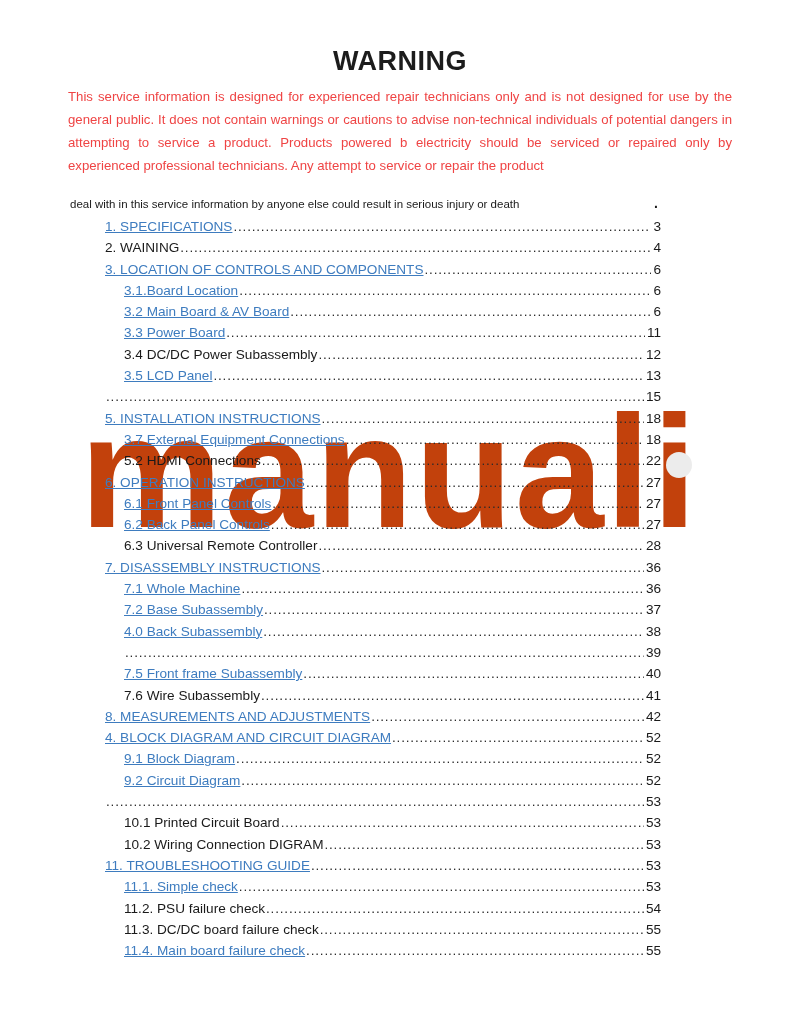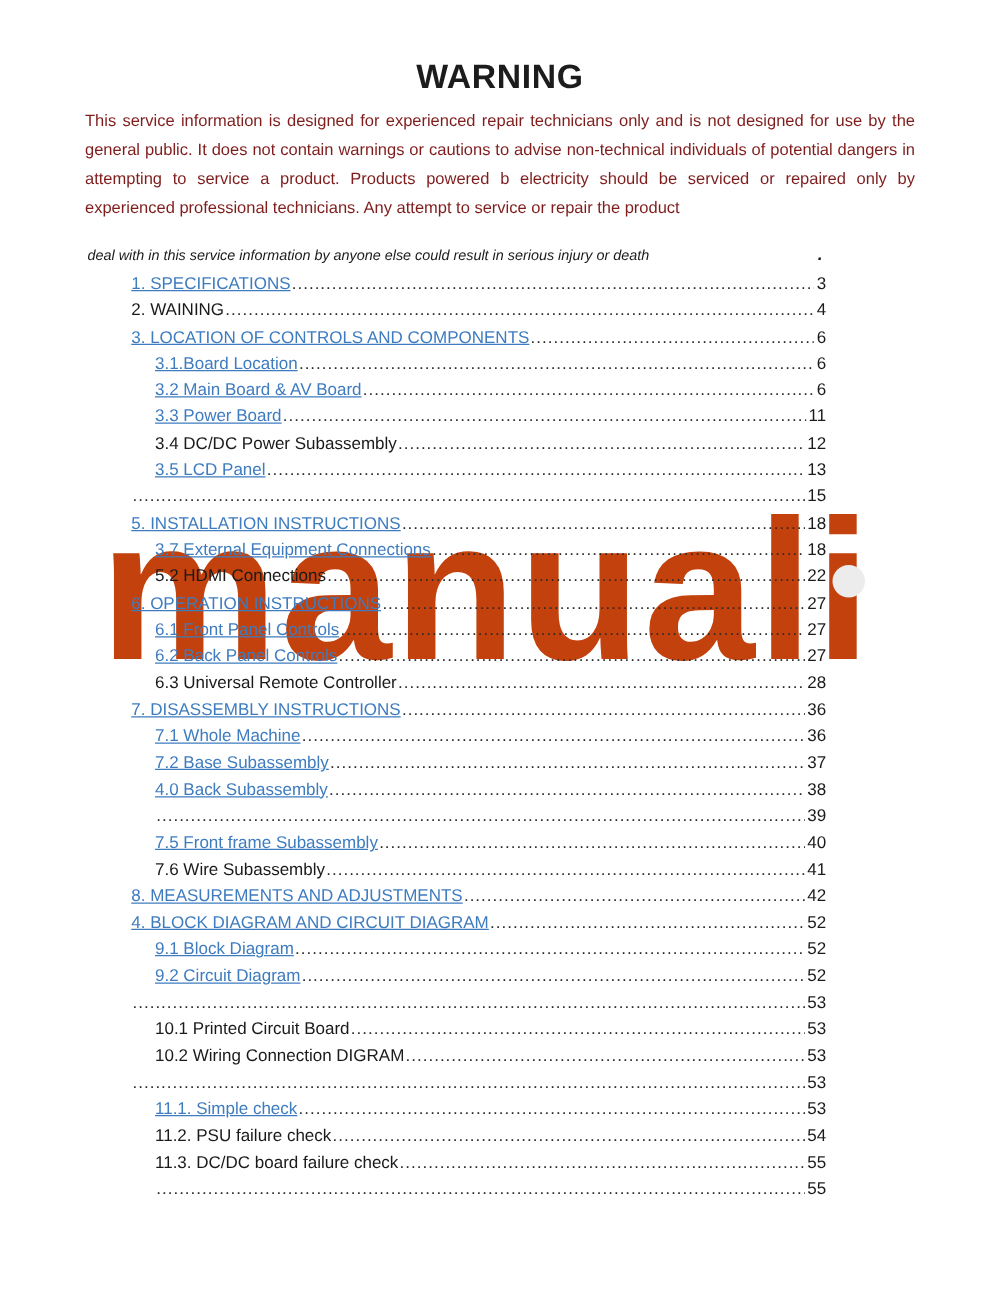--- a/index.html
+++ b/index.html
@@ -44,31 +44,30 @@
     font-weight: bold;
     letter-spacing: 0.5px;
     margin-top: 46px;
   }
   .warning-body {
     margin: 8px auto 0 auto;
     width: 664px;
     font-size: 13.2px;
     line-height: 23px;
     text-align: justify;
-    color: #7f1d1d;
+    color: #ef4444;
   }
   .warning-footnote {
     margin: 18px 0 0 70px;
     width: 588px;
     display: flex;
     justify-content: space-between;
     align-items: baseline;
     font-size: 11.5px;
     color: #1a1a1a;
-    font-style: italic;
   }
   .footnote-period { font-size: 14px; font-weight: bold; }
   .content-title {
     text-align: center;
     font-size: 29px;
     font-weight: bold;
     letter-spacing: 1px;
     margin-top: 16px;
   }
   .toc {
@@ -260,37 +259,39 @@
       <span class="toc-label">10.1 Printed Circuit Board</span>
       <span class="toc-leader">..........................................................................................................................................................................</span>
       <span class="toc-page">53</span>
     </div>
       <div class="toc-row level-2">
       <span class="toc-label">10.2 Wiring Connection DIGRAM</span>
       <span class="toc-leader">..........................................................................................................................................................................</span>
       <span class="toc-page">53</span>
     </div>
       <div class="toc-row level-1">
+      <span class="toc-label link">11. TROUBLESHOOTING GUIDE</span>
       <span class="toc-leader">..........................................................................................................................................................................</span>
       <span class="toc-page">53</span>
     </div>
       <div class="toc-row level-2">
       <span class="toc-label link">11.1. Simple check</span>
       <span class="toc-leader">..........................................................................................................................................................................</span>
       <span class="toc-page">53</span>
     </div>
       <div class="toc-row level-2">
       <span class="toc-label">11.2. PSU failure check</span>
       <span class="toc-leader">..........................................................................................................................................................................</span>
       <span class="toc-page">54</span>
     </div>
       <div class="toc-row level-2">
       <span class="toc-label">11.3. DC/DC board failure check</span>
       <span class="toc-leader">..........................................................................................................................................................................</span>
       <span class="toc-page">55</span>
     </div>
       <div class="toc-row level-2">
+      <span class="toc-label link">11.4. Main board failure check</span>
       <span class="toc-leader">..........................................................................................................................................................................</span>
       <span class="toc-page">55</span>
     </div>
     </div>
 
 </div>
 
 </body></html>

